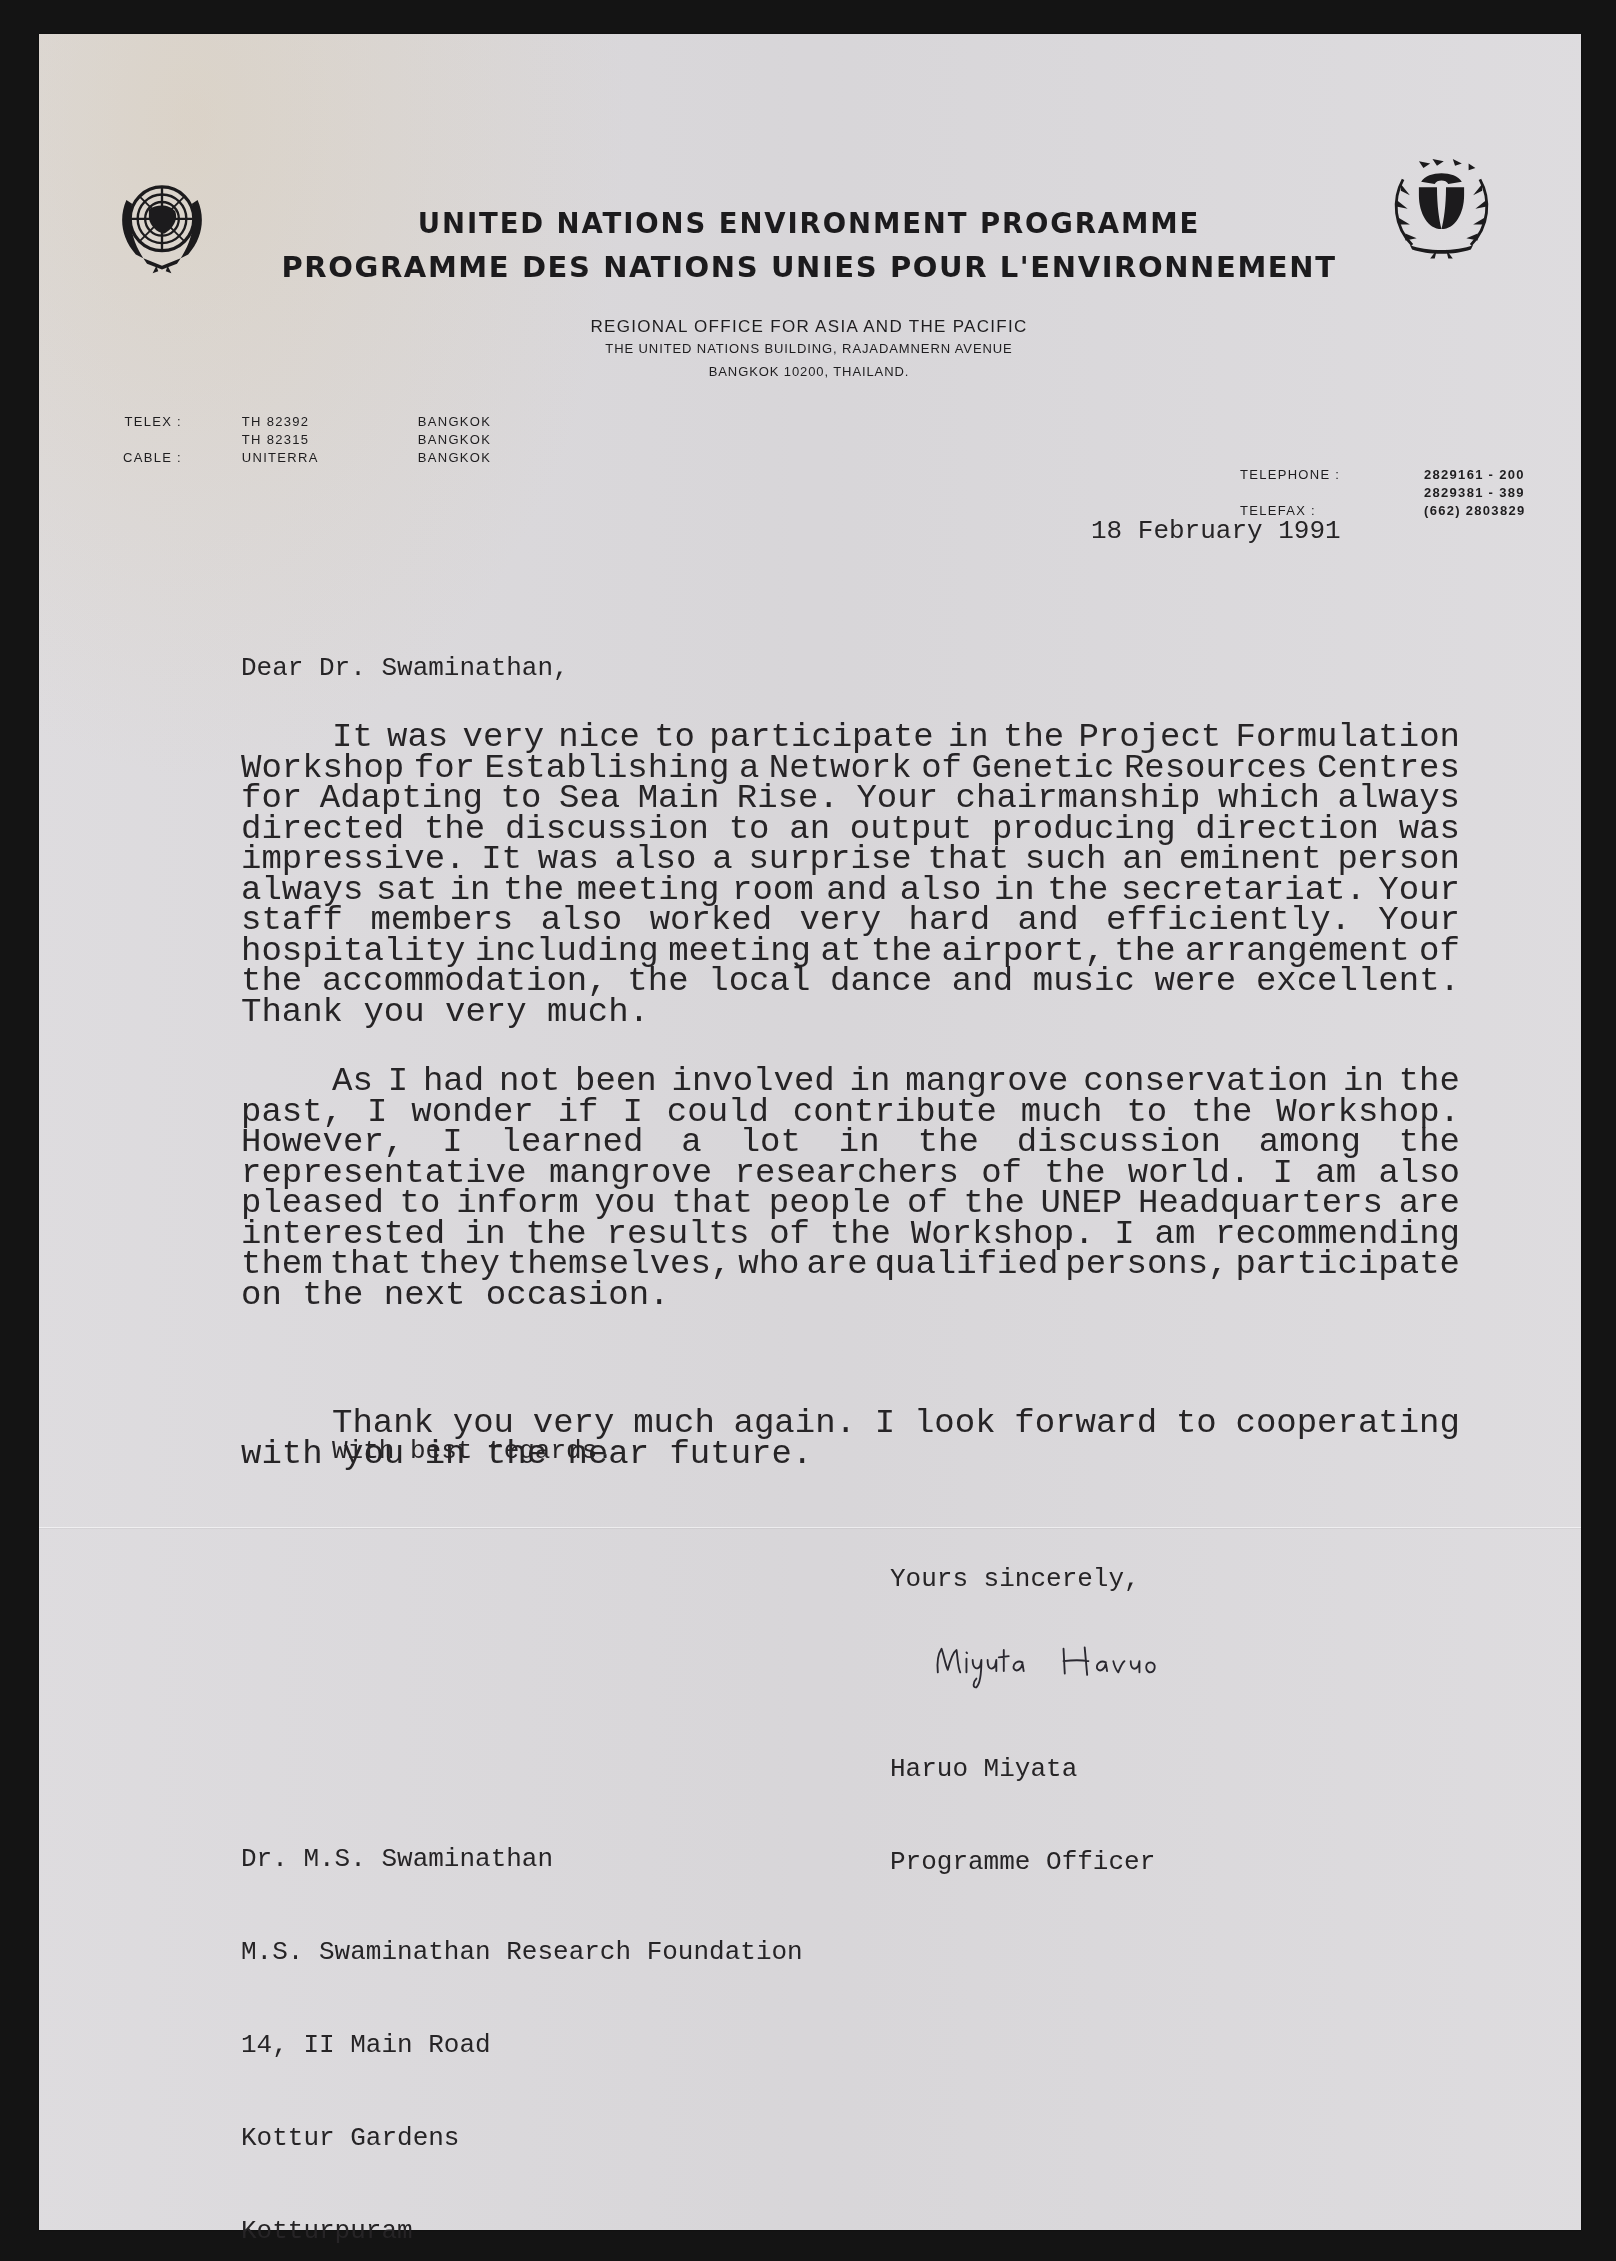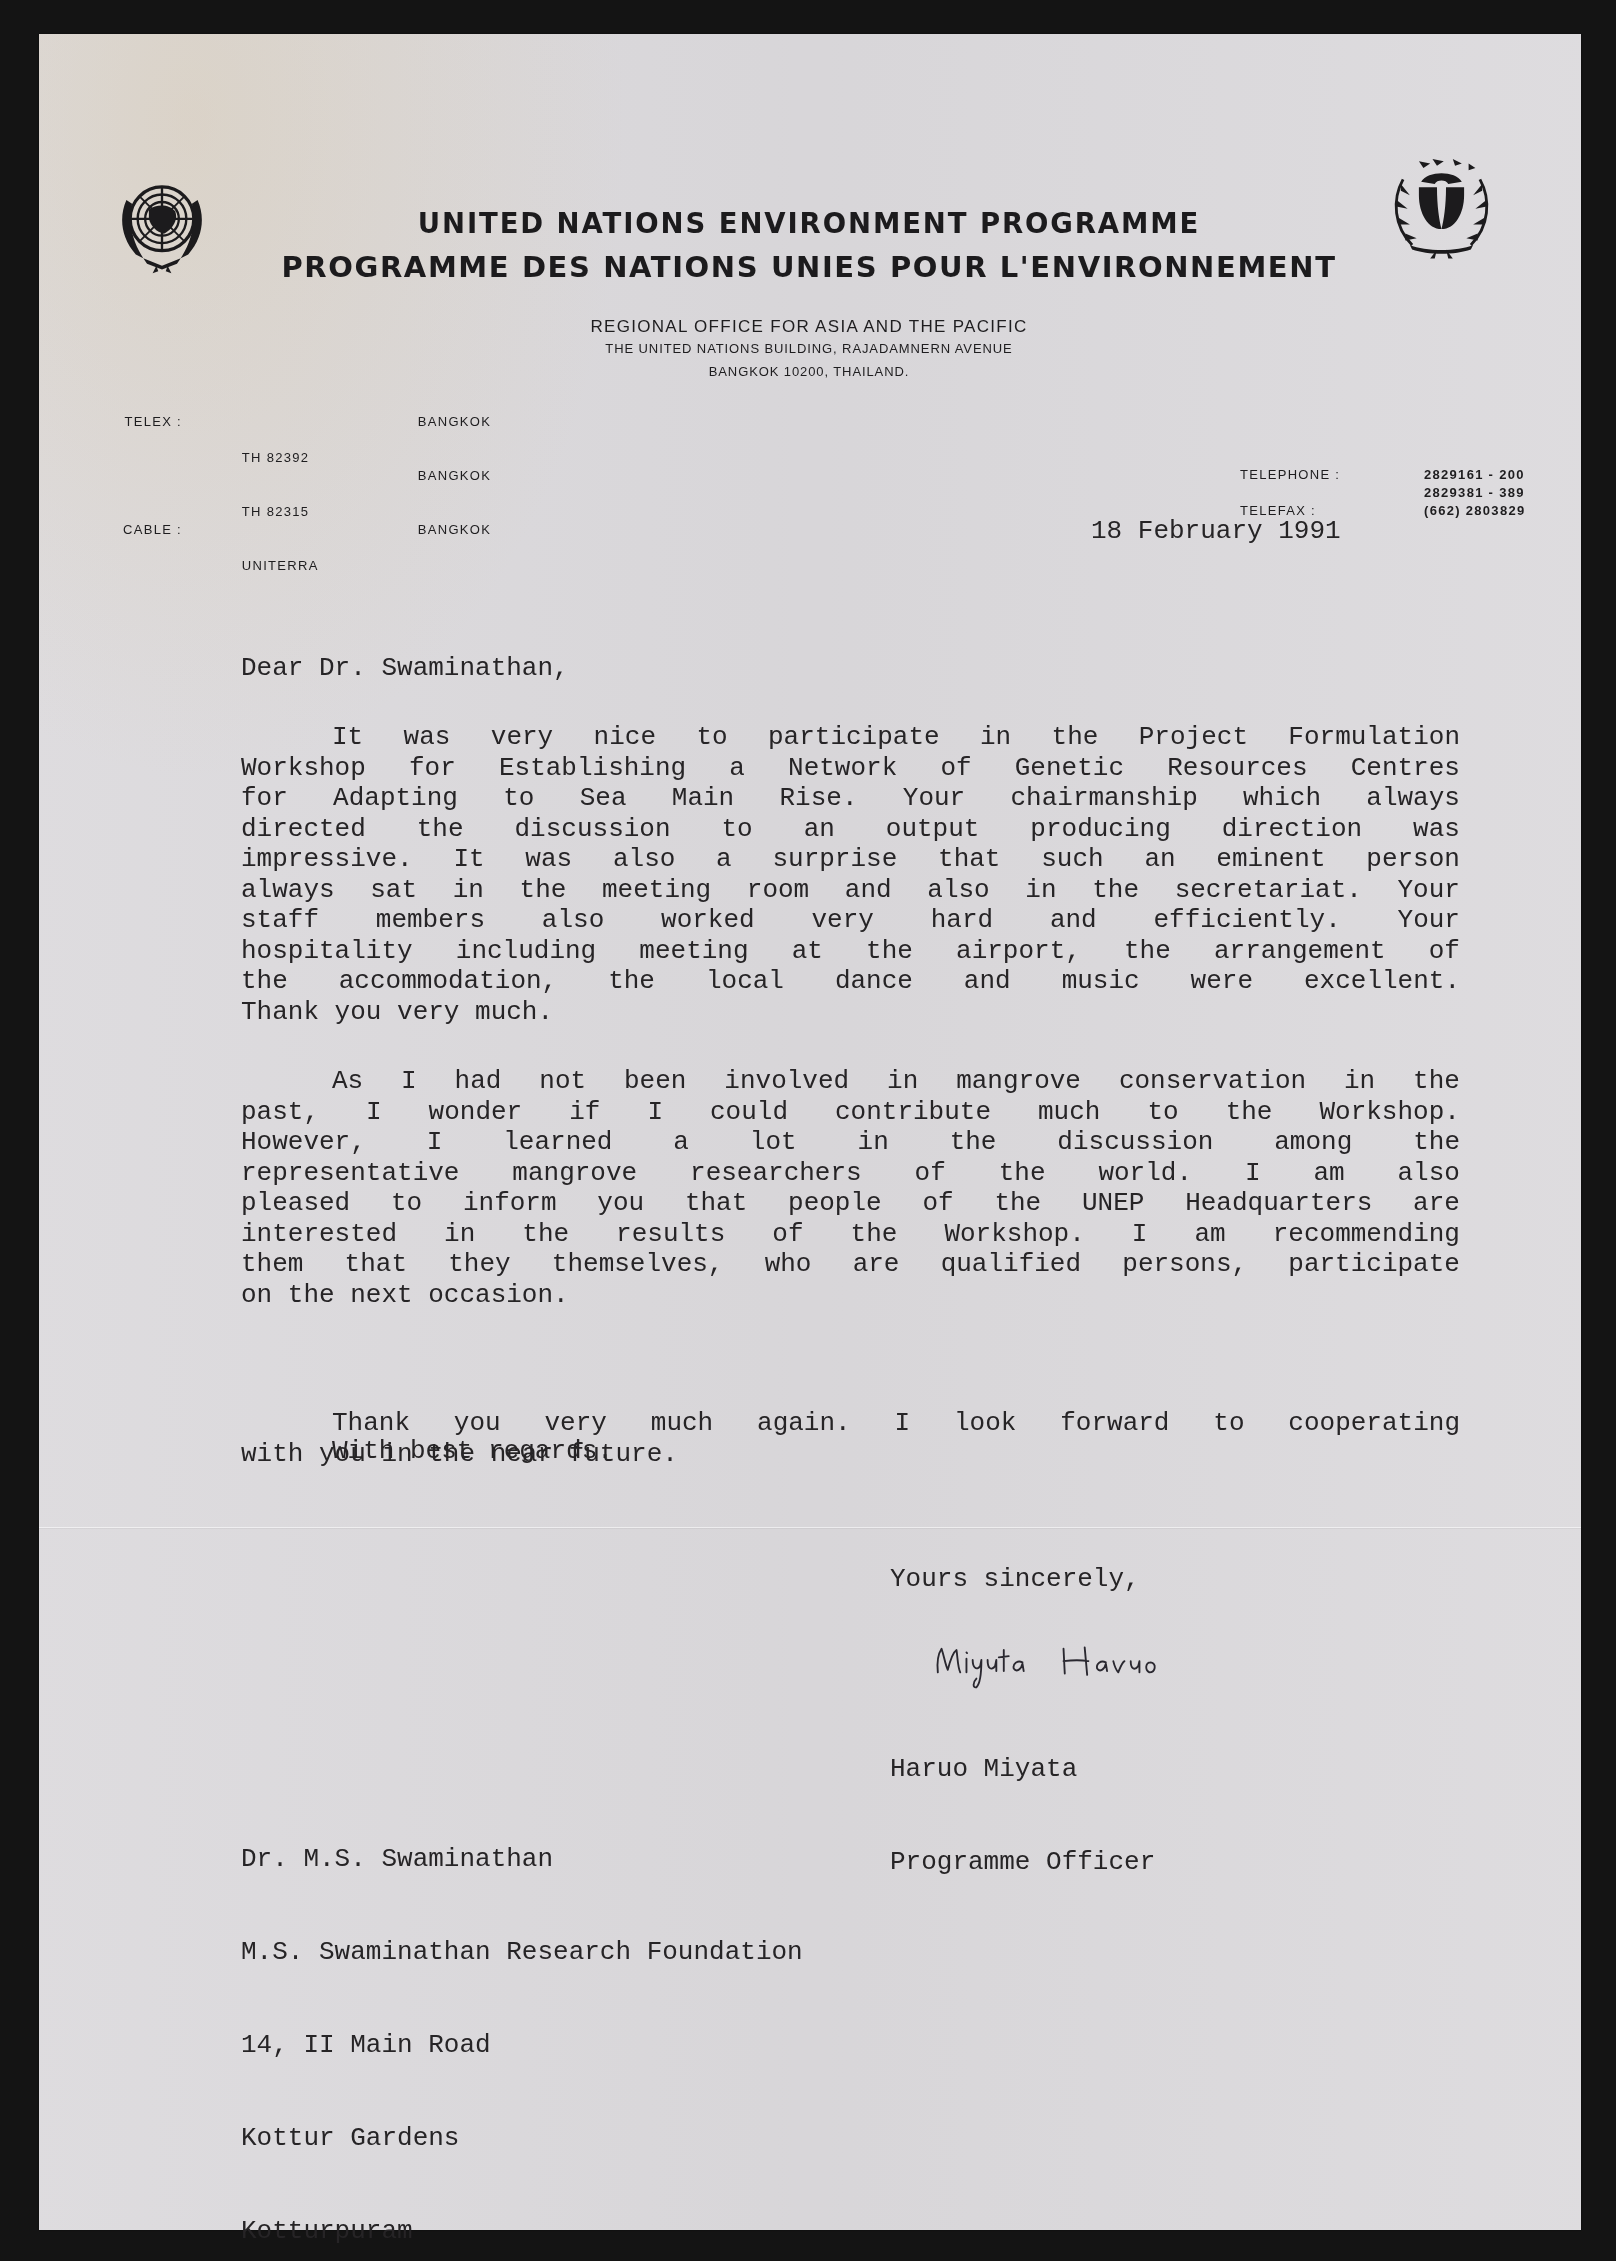--- a/index.html
+++ b/index.html
@@ -48,37 +48,37 @@
   .office-3 { top: 330px; font-size: 13px; letter-spacing: 0.9px; }
 
   .contact {
     position: absolute; font-family: "Liberation Sans", sans-serif;
     font-size: 13px; letter-spacing: 1.3px; color: #1e1d1f; line-height: 18px;
   }
   .contact-left { left: 63px; top: 379px; }
   .contact-right { left: 1201px; top: 384px; margin-top: 48px; }
   .crow { display: flex; white-space: pre; gap: 46px; }
   .contact-left .c-lab { width: 80px; text-align: right; }
-  .contact-left .c-val { width: 130px; padding-left: 13.8px; margin-top: 36px; }
+  .contact-left .c-val { width: 130px; padding-left: 13.8px; }
   .contact-left .c-city { padding-left: 0; }
   .contact-right .c-lab { width: 138px; }
   .contact-right .c-val { width: 135px; text-align: left; font-weight: bold; }
 
   
   .typed {
     position: absolute; font-size: 26px; color: #262426;
     white-space: pre; line-height: 31px;
   }
   .refs { left: 202px; top: 461px; }
   .date { left: 1052px; top: 482px; }
   .salutation { left: 202px; top: 619px; }
 
   .para {
     position: absolute; left: 202px; width: 1219px;
-    font-size: 26px; line-height: 30.5px; color: #262426;
+    font-size: 34px; line-height: 30.5px; color: #262426;
   }
   .para .line {
     display: flex; justify-content: space-between; white-space: pre;
   }
   .para .line.last { justify-content: flex-start; }
   .para .line.indent { padding-left: 91px; }
   .p1 { top: 688px; }
   .p2 { top: 1032px; }
   .p3 { top: 1374px; }
   .closing { left: 293px; top: 1402px; }

